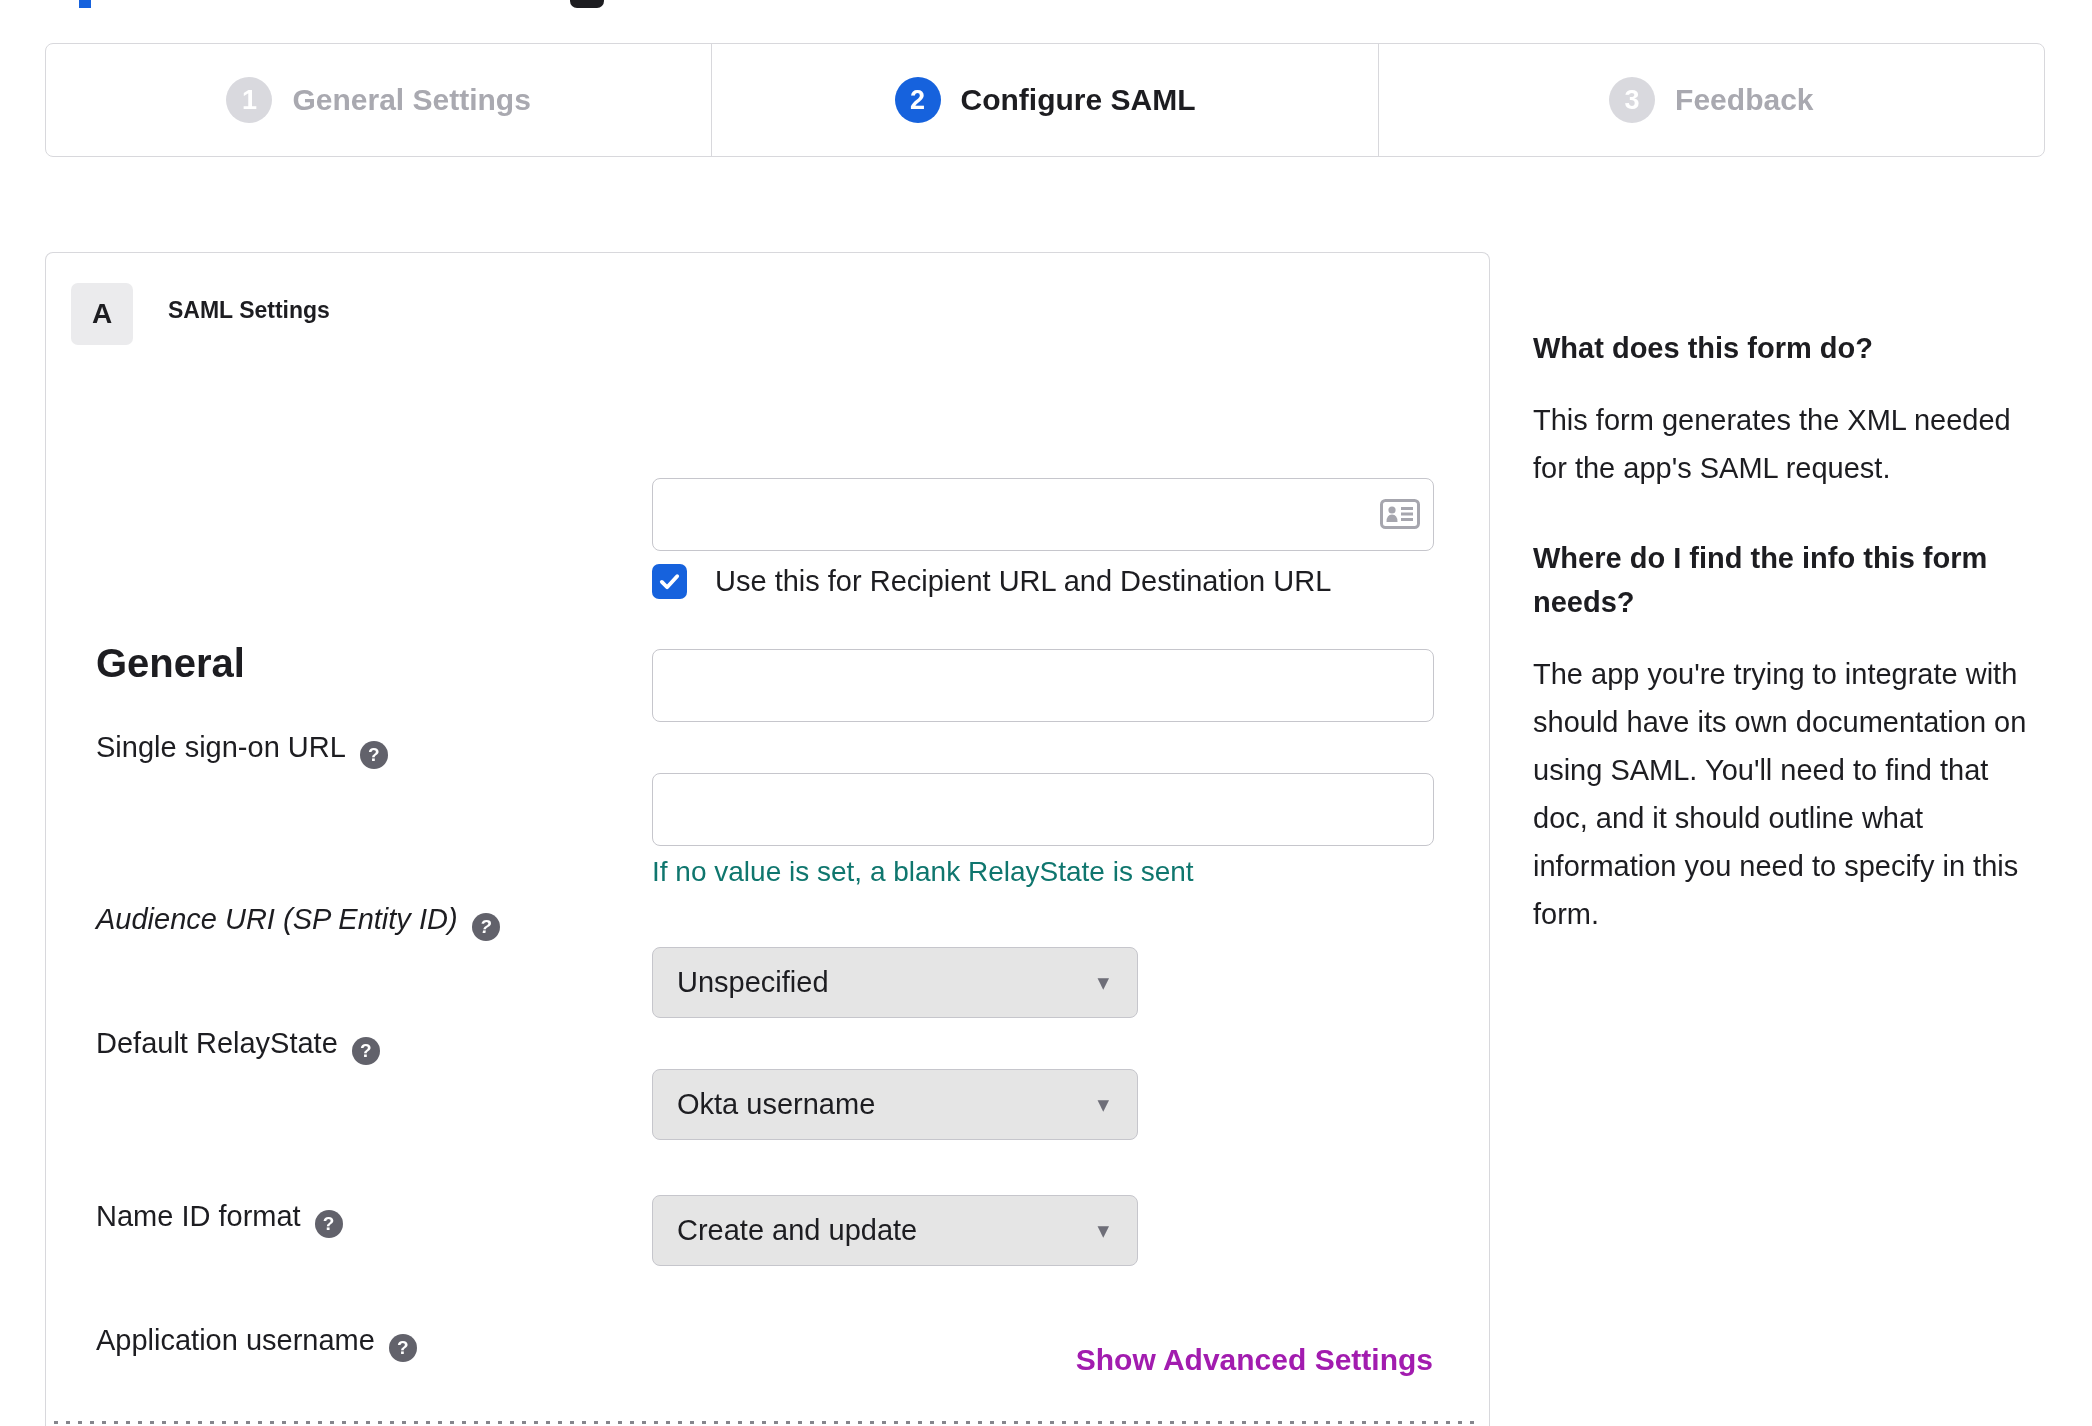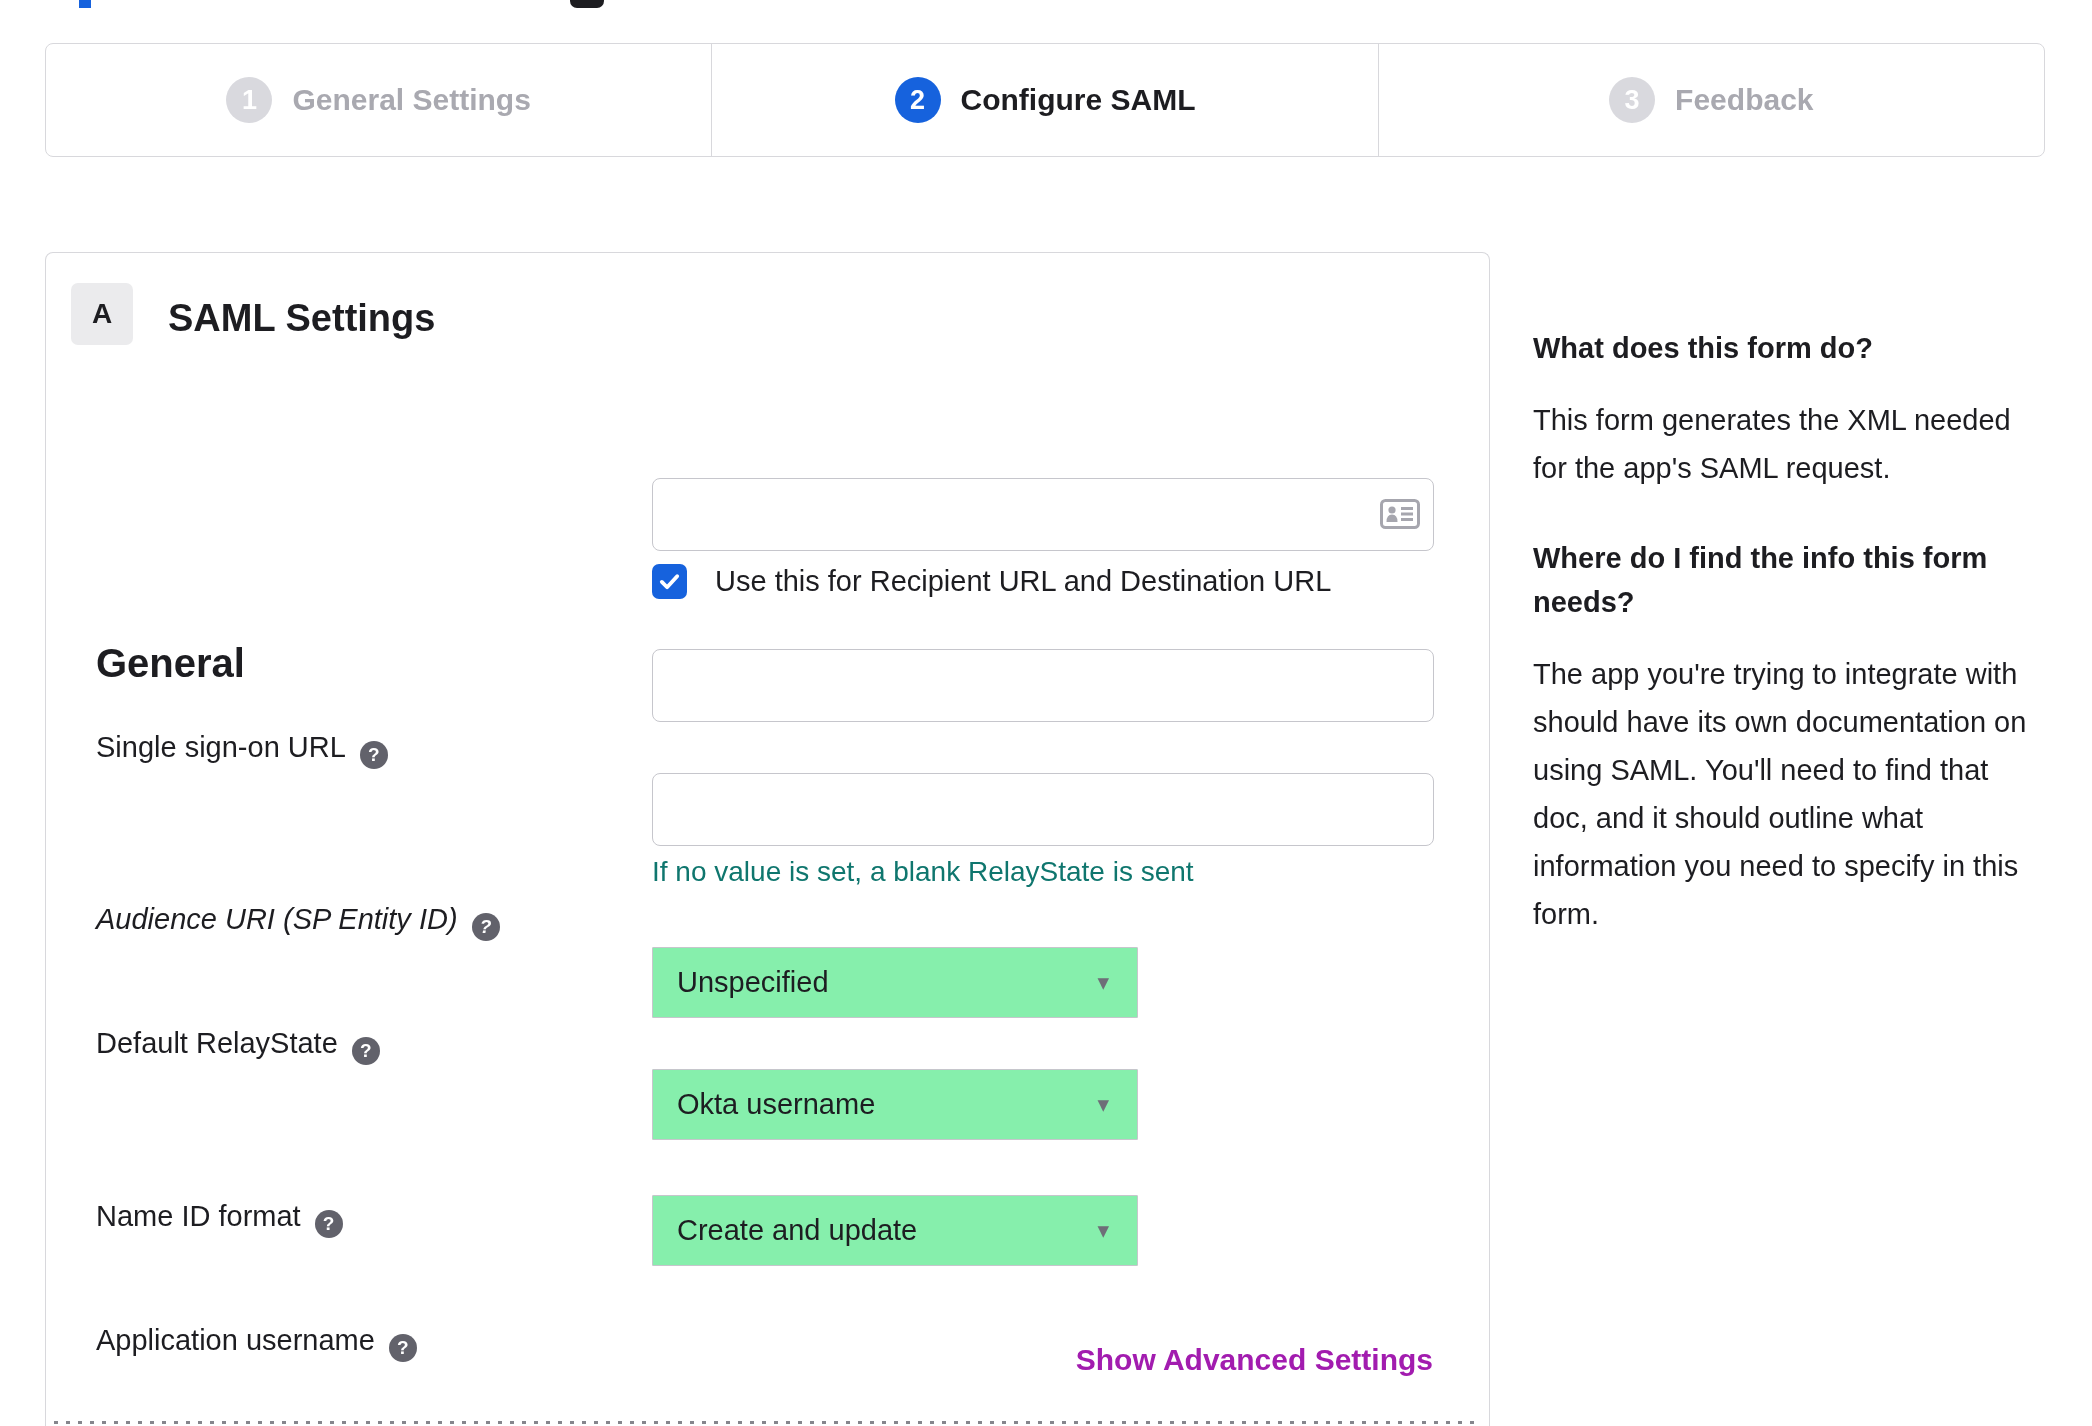--- a/index.html
+++ b/index.html
@@ -27,42 +27,42 @@
 
   
   .panel { left:45px; top:252px; width:1445px; height:1174px; background:#fff;
            border:1px solid #d8d8dc; border-bottom:none; border-radius:8px 8px 0 0; }
   .panel-dotted { position:absolute; left:8px; right:8px; bottom:2px; height:3px;
     background:repeating-linear-gradient(90deg,#85858c 0 4px,transparent 4px 12px); }
 
   .badge { position:absolute; left:25px; top:30px; width:62px; height:62px; background:#ebebed;
            border-radius:7px; display:flex; align-items:center; justify-content:center;
            font-size:28px; font-weight:bold; color:#1d1d21; }
-  .panel-title { position:absolute; left:122px; top:44px; font-size:38px; font-weight:bold; }
+  .panel-title { position:absolute; left:122px; top:44px; font-size:23px; font-weight:bold; }
   .section-heading { position:absolute; left:50px; top:388px; font-size:40px; font-weight:bold; }
 
   .flabel { position:absolute; left:50px; font-size:29px; color:#1d1d21; }
   .help-dot { display:inline-block; width:28px; height:28px; border-radius:50%;
               background:#62626b; color:#fff; font-size:19px; font-weight:bold; text-align:center;
               line-height:28px; vertical-align:-4px; margin-left:14px; cursor:pointer; }
 
   .tinput { position:absolute; left:606px; width:782px; height:73px; border:1px solid #c6c6cc;
             border-radius:8px; background:#fff; font-size:29px; padding:0 70px 0 22px;
             font-family:"Liberation Sans", sans-serif; color:#1d1d21; outline:none; }
   .card-icon { position:absolute; left:1334px; width:40px; height:30px; pointer-events:none; }
 
   .cbrow { position:absolute; left:606px; display:flex; align-items:center; gap:28px; }
   .checkbox { width:35px; height:35px; background:#1662dd; border-radius:7px; display:flex;
               align-items:center; justify-content:center; cursor:pointer; flex:0 0 auto; }
   .cbrow .cblabel { font-size:29px; }
 
   .helper-text { position:absolute; left:606px; font-size:28px; color:#0f766e; }
 
   .selectbox { position:absolute; left:606px; width:486px; height:71px; border:1px solid #c6c6cc;
-               border-radius:1px; background:#86efac; display:flex; align-items:center;
+               border-radius:8px; background:#e5e5e5; display:flex; align-items:center;
                padding:0 24px; cursor:pointer; }
   .select-value { font-size:29px; flex:1; }
   .caret { font-size:23px; color:#6e6e78; margin-right:4px; }
 
   .adv-link { position:absolute; right:56px; top:1090px; font-size:30px; font-weight:bold;
               color:#a21caf; text-decoration:none; cursor:pointer; }
 
   
   .helpcol { left:1533px; top:318px; width:514px; }
   .helpcol h3 { font-size:29px; font-weight:bold; line-height:44px; margin:8px 0 26px 0; }

